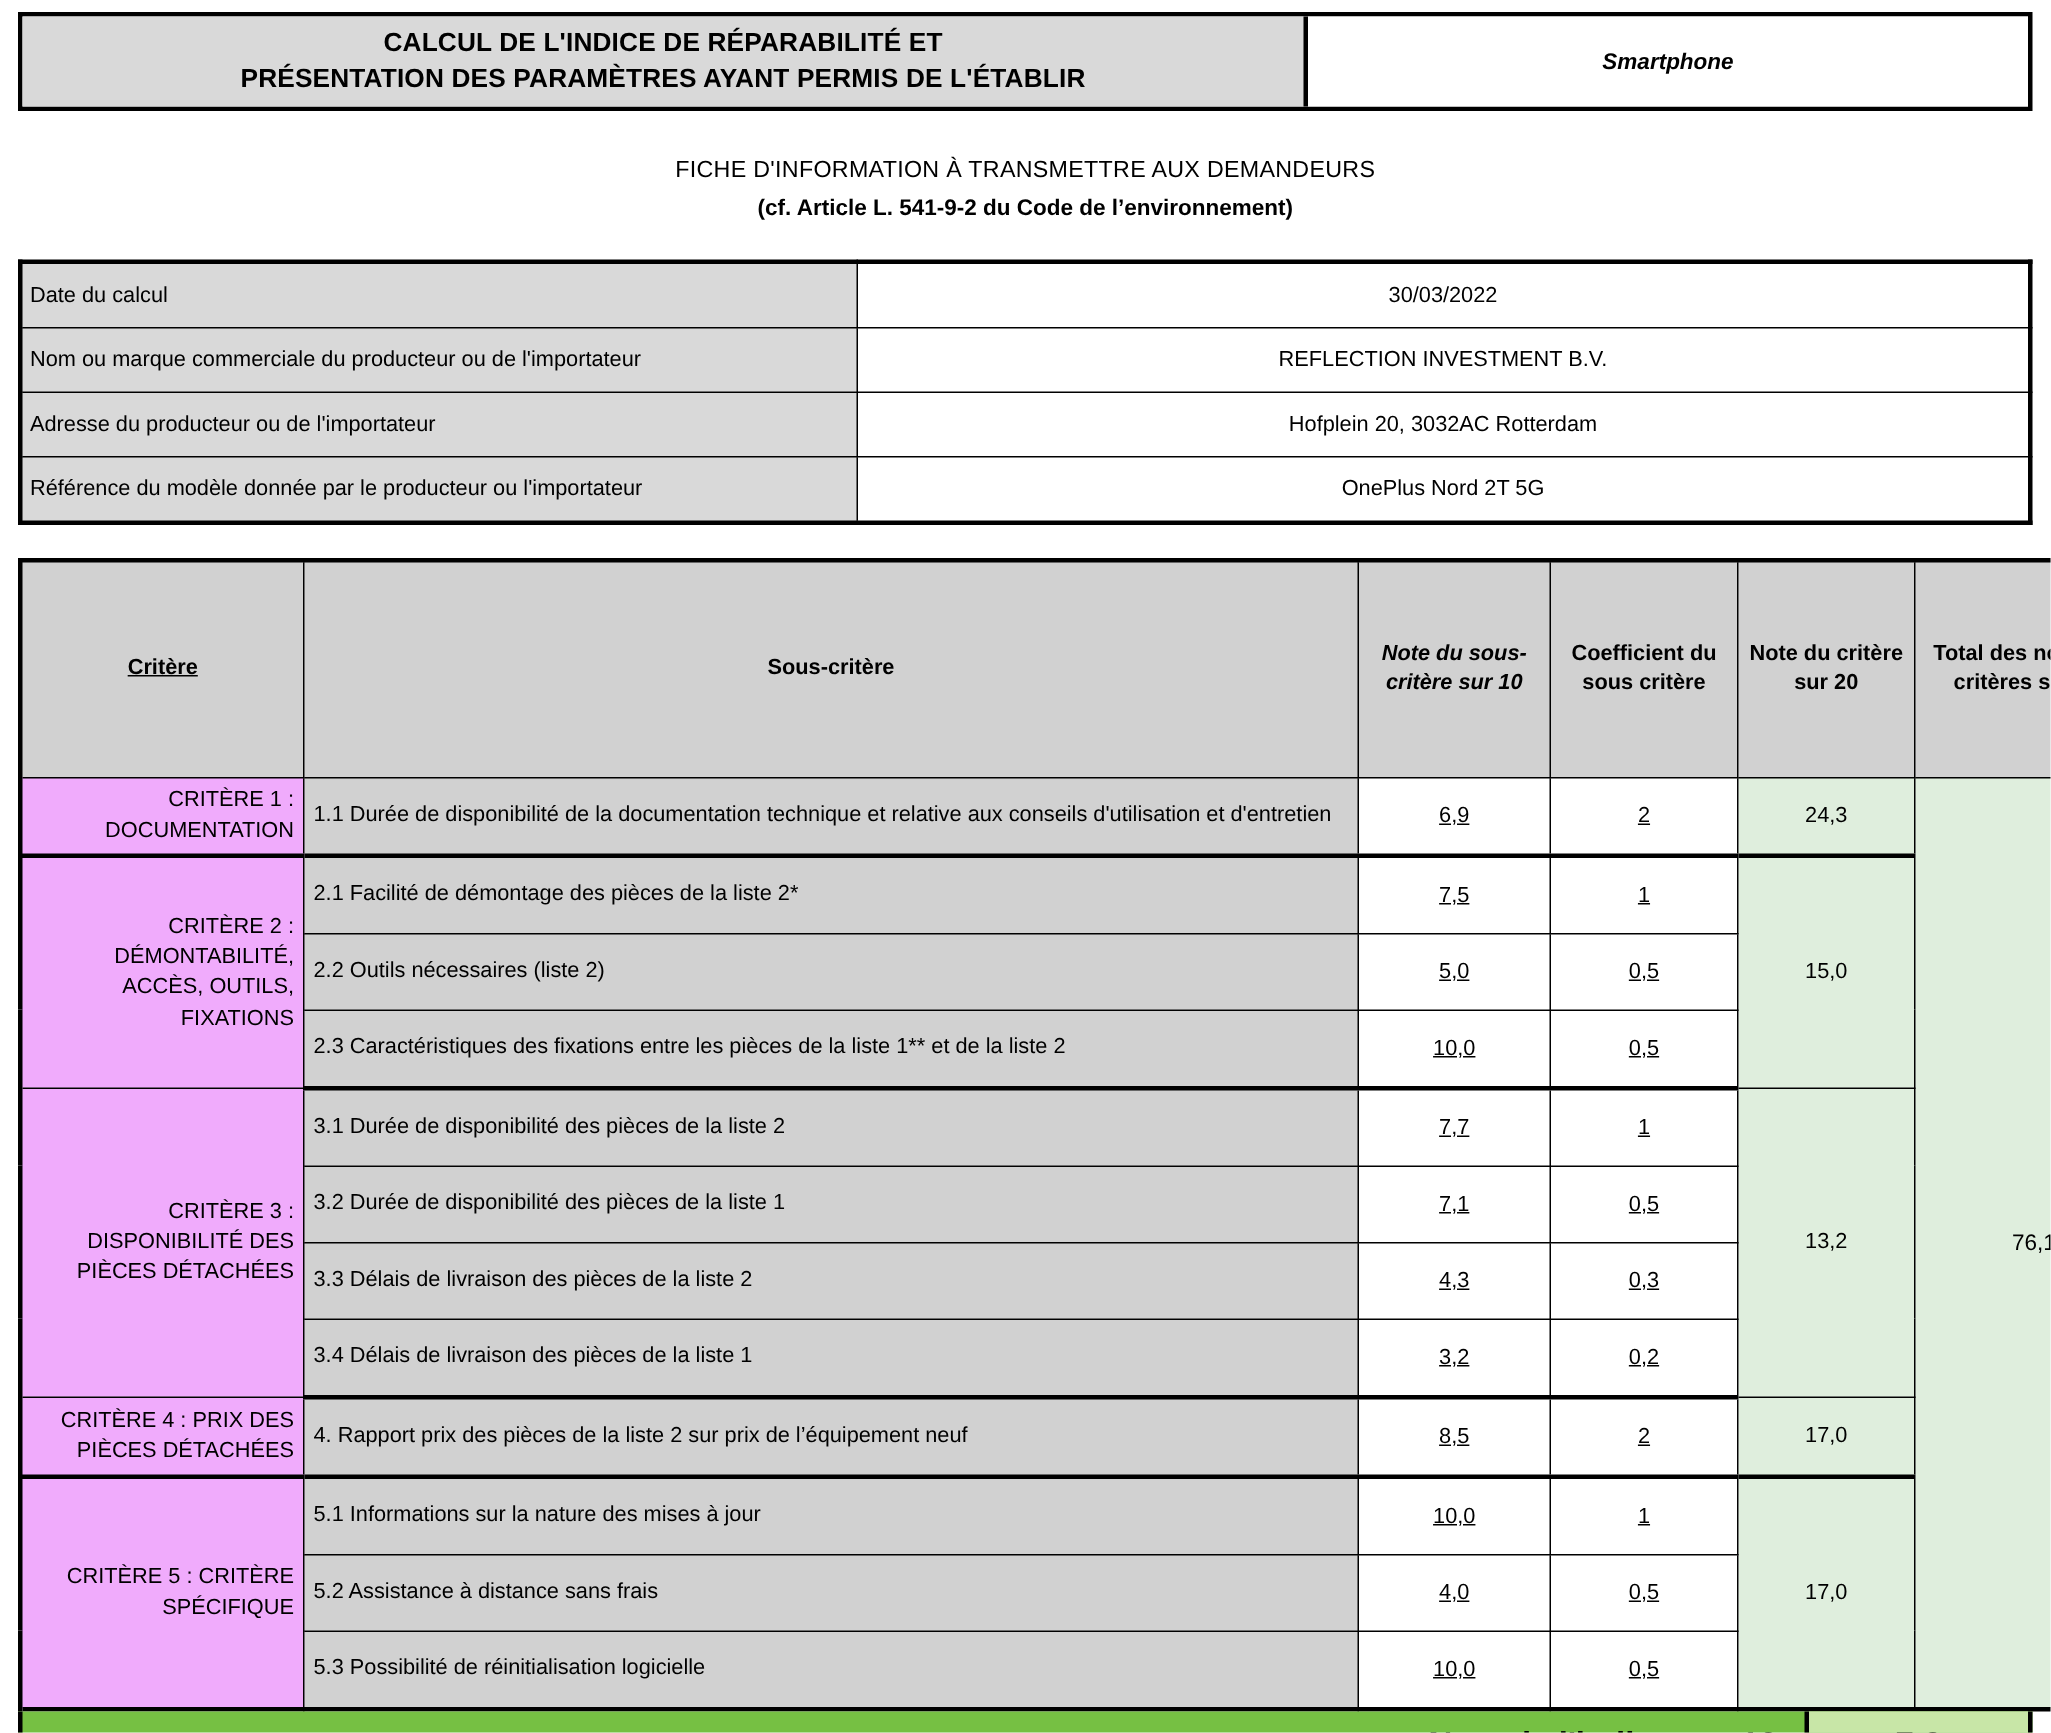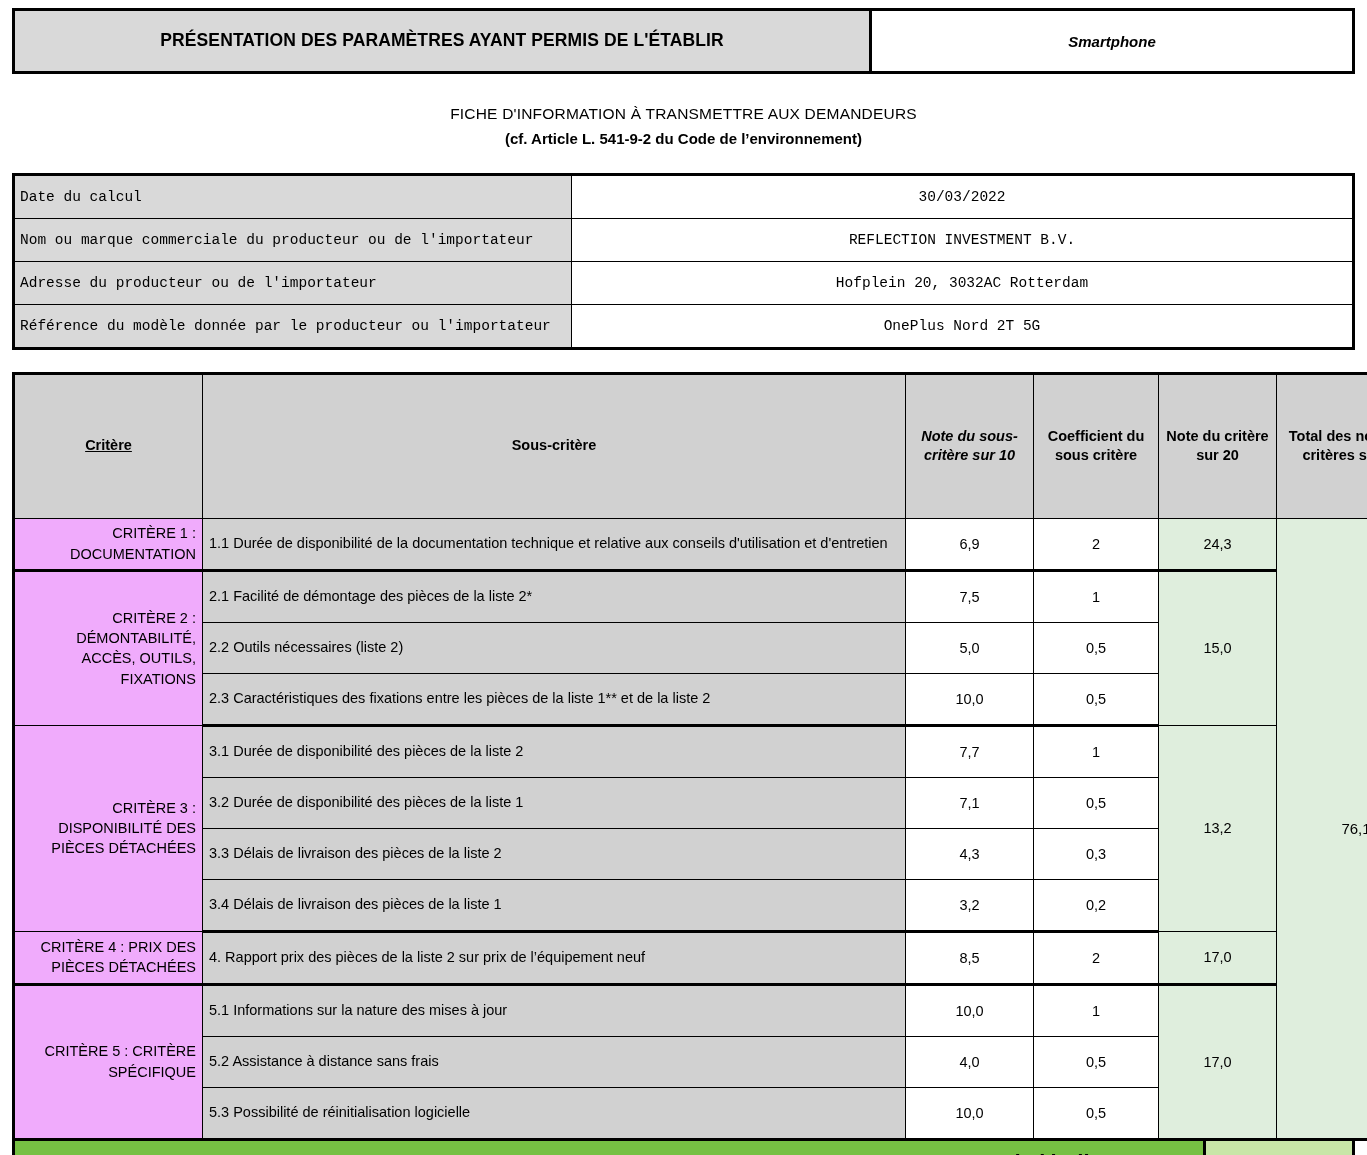--- a/index.html
+++ b/index.html
@@ -80,21 +80,20 @@
     border-collapse: collapse;
     table-layout: fixed;
     border: 3px solid #000;
   }
   .info-table td {
     border: 1px solid #000;
     height: 42px;
     font-size: 14.5px;
     padding: 0 6px;
     vertical-align: middle;
-    font-family: Liberation Mono, monospace;
   }
   .info-table td.label {
     width: 545px;
     background: #d9d9d9;
     padding-left: 5px;
   }
   .info-table td.value {
     text-align: center;
     background: #ffffff;
   }
@@ -136,20 +135,21 @@
   }
   td.sub-cell {
     background: #d1d1d1;
     text-align: left;
     line-height: 1.35;
     height: 42px;
   }
   td.num-cell {
     background: #ffffff;
     text-align: center;
+    text-decoration: underline;
   }
   td.n20-cell {
     background: #dfeedd;
     text-align: center;
   }
   td.tot-cell {
     background: #dfeedd;
     text-align: center;
     font-size: 15px;
   }
@@ -190,20 +190,21 @@
     background: #c8e6a7;
   }
 </style>
 </head>
 <body>
 
 <div class="page">
 
   <div class="header-row">
     <div class="header-title">
+      <div>CALCUL DE L'INDICE DE RÉPARABILITÉ ET</div>
       <div>PRÉSENTATION DES PARAMÈTRES AYANT PERMIS DE L'ÉTABLIR</div>
     </div>
     <div class="header-cat">Smartphone</div>
   </div>
 
   <div class="subhead">
     <div class="l1">FICHE D'INFORMATION À TRANSMETTRE AUX DEMANDEURS</div>
     <div class="l2">(cf. Article L. 541-9-2 du Code de l’environnement)</div>
   </div>
 

